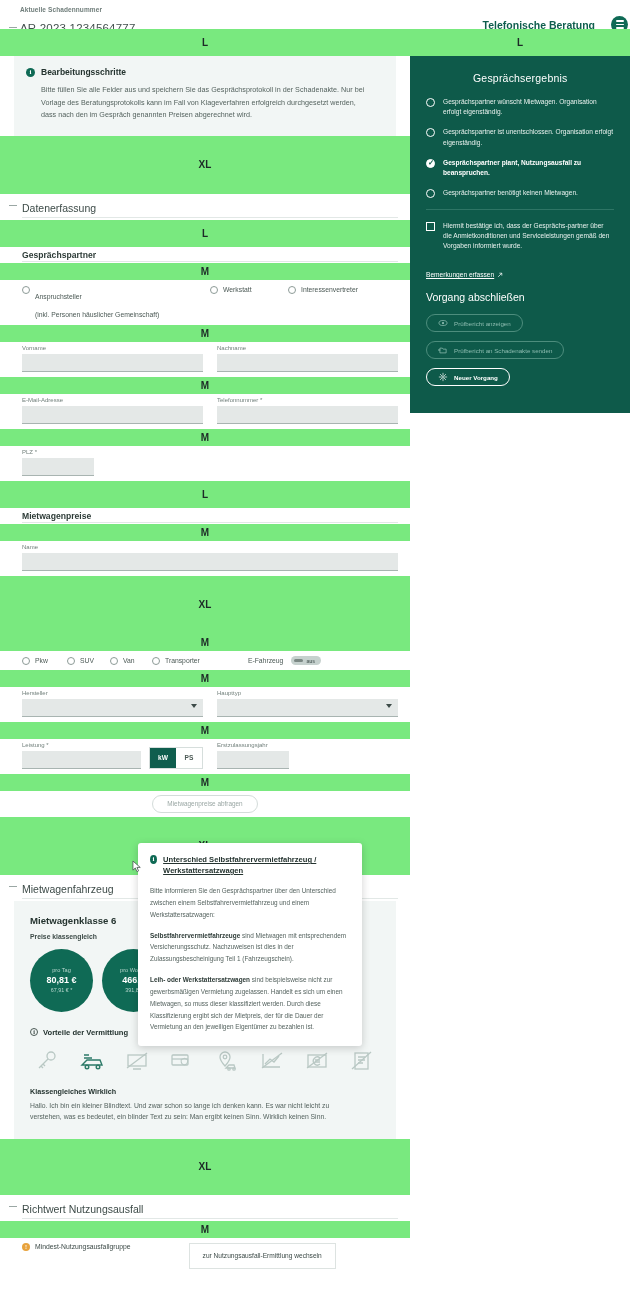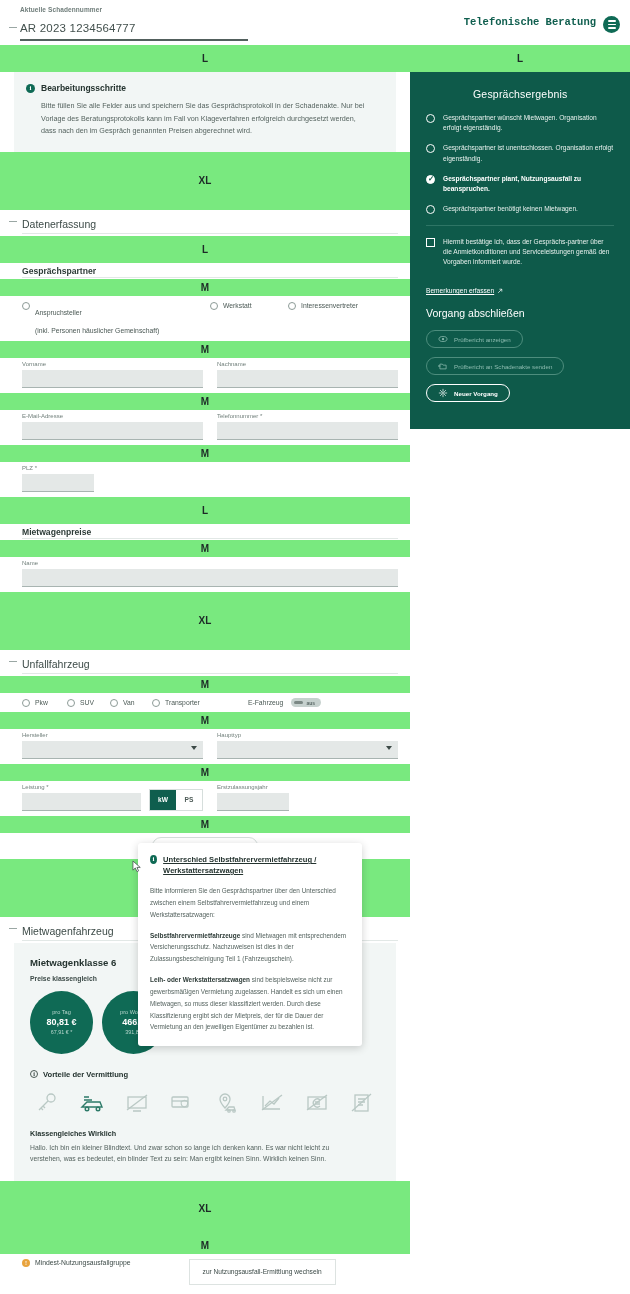--- a/index.html
+++ b/index.html
@@ -6,26 +6,26 @@
   html, body {
     width: 630px; height: 1294px;
     background: #ffffff;
     font-family: "Liberation Sans", sans-serif;
     color: #3c4a47;
     overflow: hidden;
   }
   .page { position: relative; width: 630px; height: 1294px; }
 
   
-  .topbar { position: relative; height: 45px; padding: 6px 10px 0 20px; }
+  .topbar { position: relative; height: 29px; padding: 6px 2px 0 20px; }
   .topbar-label { font-size: 6.5px; font-weight: bold; color: #6f7d7a; letter-spacing: .1px; }
   .topbar-row { display: flex; align-items: flex-end; justify-content: space-between; margin-top: 3px; }
   .claim-no { font-size: 11.5px; color: #42504d; letter-spacing: .2px; }
   .claim-underline { position: absolute; left: 20px; top: 39px; width: 228px; height: 2px; background: #52605d; }
-  .tele-wrap { display: flex; gap: 7px; padding-bottom: 1px; font-family: Liberation Mono, monospace; }
+  .tele-wrap { display: flex; align-items: center; gap: 16px; padding-bottom: 1px; }
   .tele-text { font-size: 10.5px; color: #0f5e4e; font-weight: bold; }
   .burger { width: 17px; height: 17px; border-radius: 50%; background: #0f6a55; display:flex; flex-direction:column; align-items:center; justify-content:center; gap:2px; }
   .burger i { display:block; width: 8px; height: 1.4px; background:#fff; border-radius:1px; }
   .left-tick { position: absolute; left: 9px; top: 27px; width: 8px; height: 1.2px; background: #9aa7a4; }
 
   
   .bar { background: #79e97f; width: 100%; display: flex; align-items: center; justify-content: center;
          font-size: 10px; font-weight: bold; color: #1d2a27; font-family: "Liberation Sans", sans-serif; }
   .bar-l { height: 27px; }
   .bar-m { height: 17px; }
@@ -314,25 +314,20 @@
       <div class="bar bar-m">M</div>
       <div class="field-row">
         <div class="field">
           <div class="field-label">Name</div>
           <input class="field-input" value="" style="">
         </div>
       </div>
 
       <div class="bar bar-xl">XL</div>
 
-      <div class="sect">
-        <span class="sect-dash"></span>
-        <span class="sect-title">Unfallfahrzeug</span>
-        <span class="sect-rule"></span>
-      </div>
       <div class="bar bar-m">M</div>
 
       <div class="radio-row" style="align-items:center">
         <div class="radio" style="width:45px">
           <span class="radio-mark"></span>
           <span class="radio-label">Pkw</span>
         </div>
         <div class="radio" style="width:43px">
           <span class="radio-mark"></span>
           <span class="radio-label">SUV</span>
@@ -483,20 +478,25 @@
               </g>
           </svg>
         </div>
 
         <div class="benefit-title">Klassengleiches Wirklich</div>
         <div class="benefit-body">Hallo. Ich bin ein kleiner Blindtext. Und zwar schon so lange ich denken kann. Es war nicht leicht zu verstehen, was es bedeutet, ein blinder Text zu sein: Man ergibt keinen Sinn. Wirklich keinen Sinn.</div>
       </div>
 
       <div class="bar bar-xl2">XL</div>
 
+      <div class="sect">
+        <span class="sect-dash"></span>
+        <span class="sect-title">Richtwert Nutzungsausfall</span>
+        <span class="sect-rule"></span>
+      </div>
       <div class="bar bar-m">M</div>
 
       <div class="nutz-row">
         <div class="nutz-left">
           <div class="nutz-head">
             <span class="nutz-dot">!</span>
             <span>Mindest-Nutzungsausfallgruppe</span>
           </div>
 
         </div>

